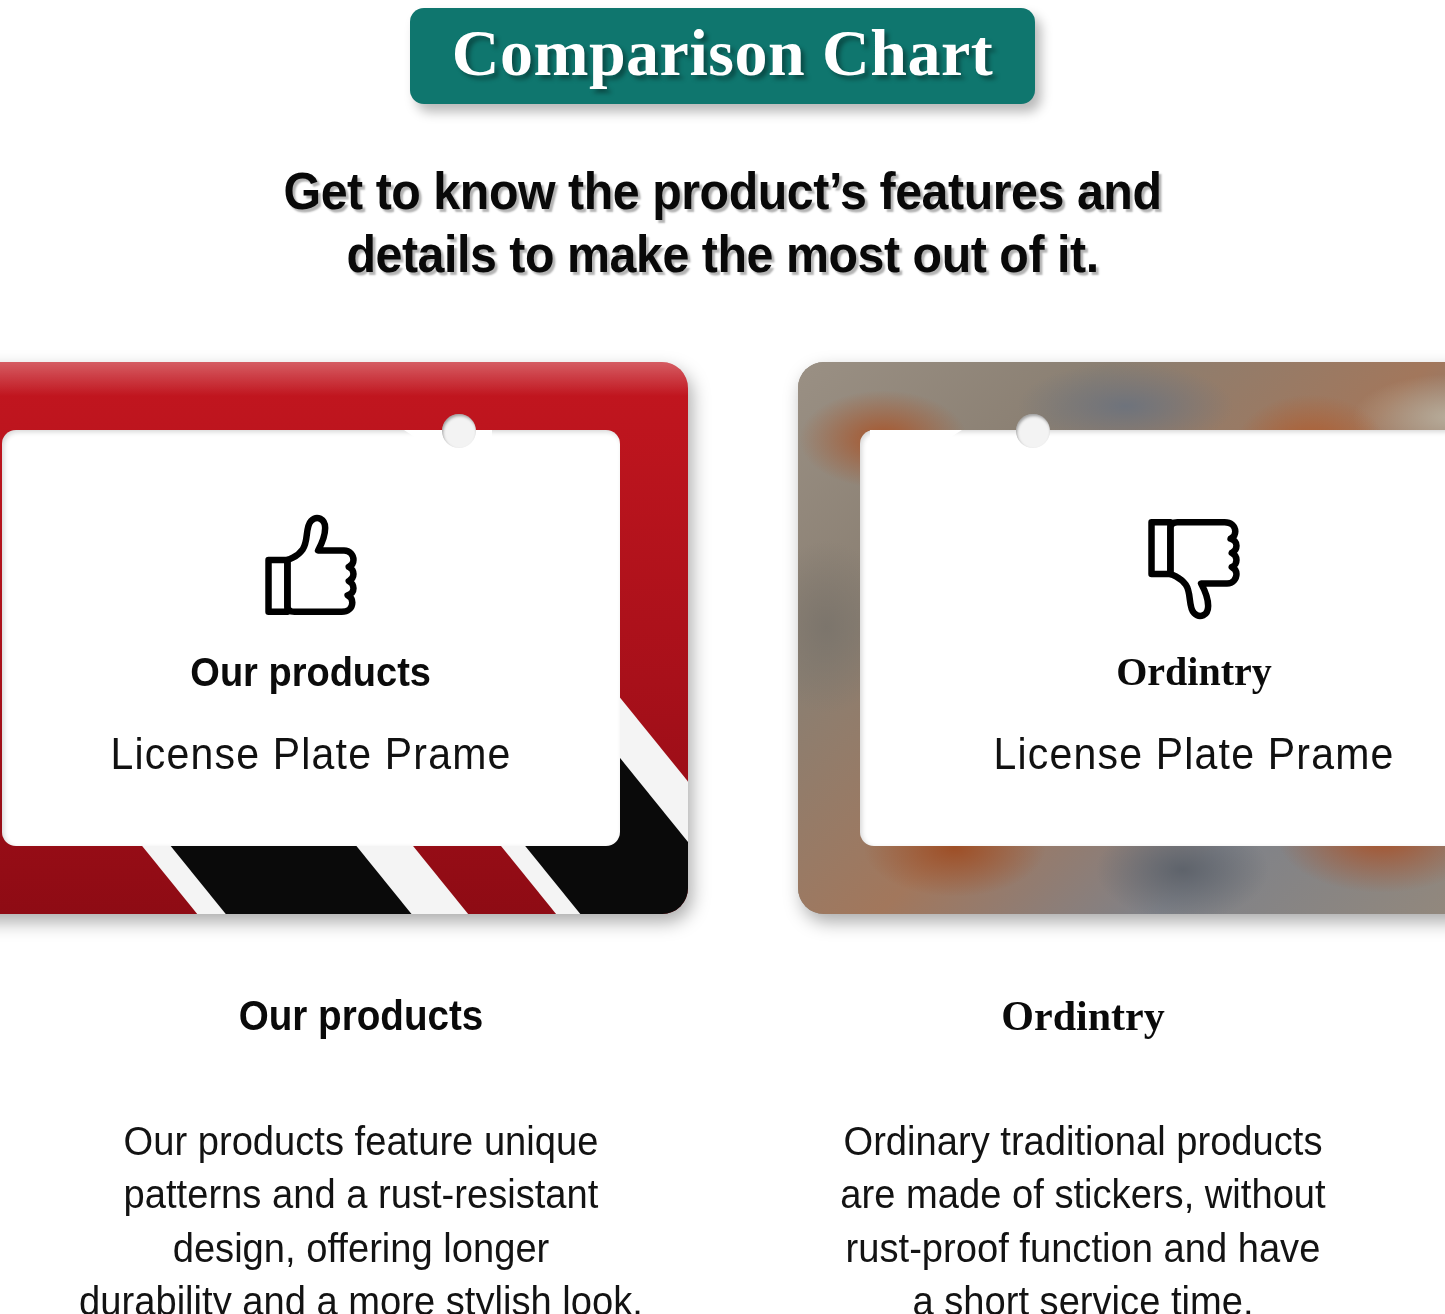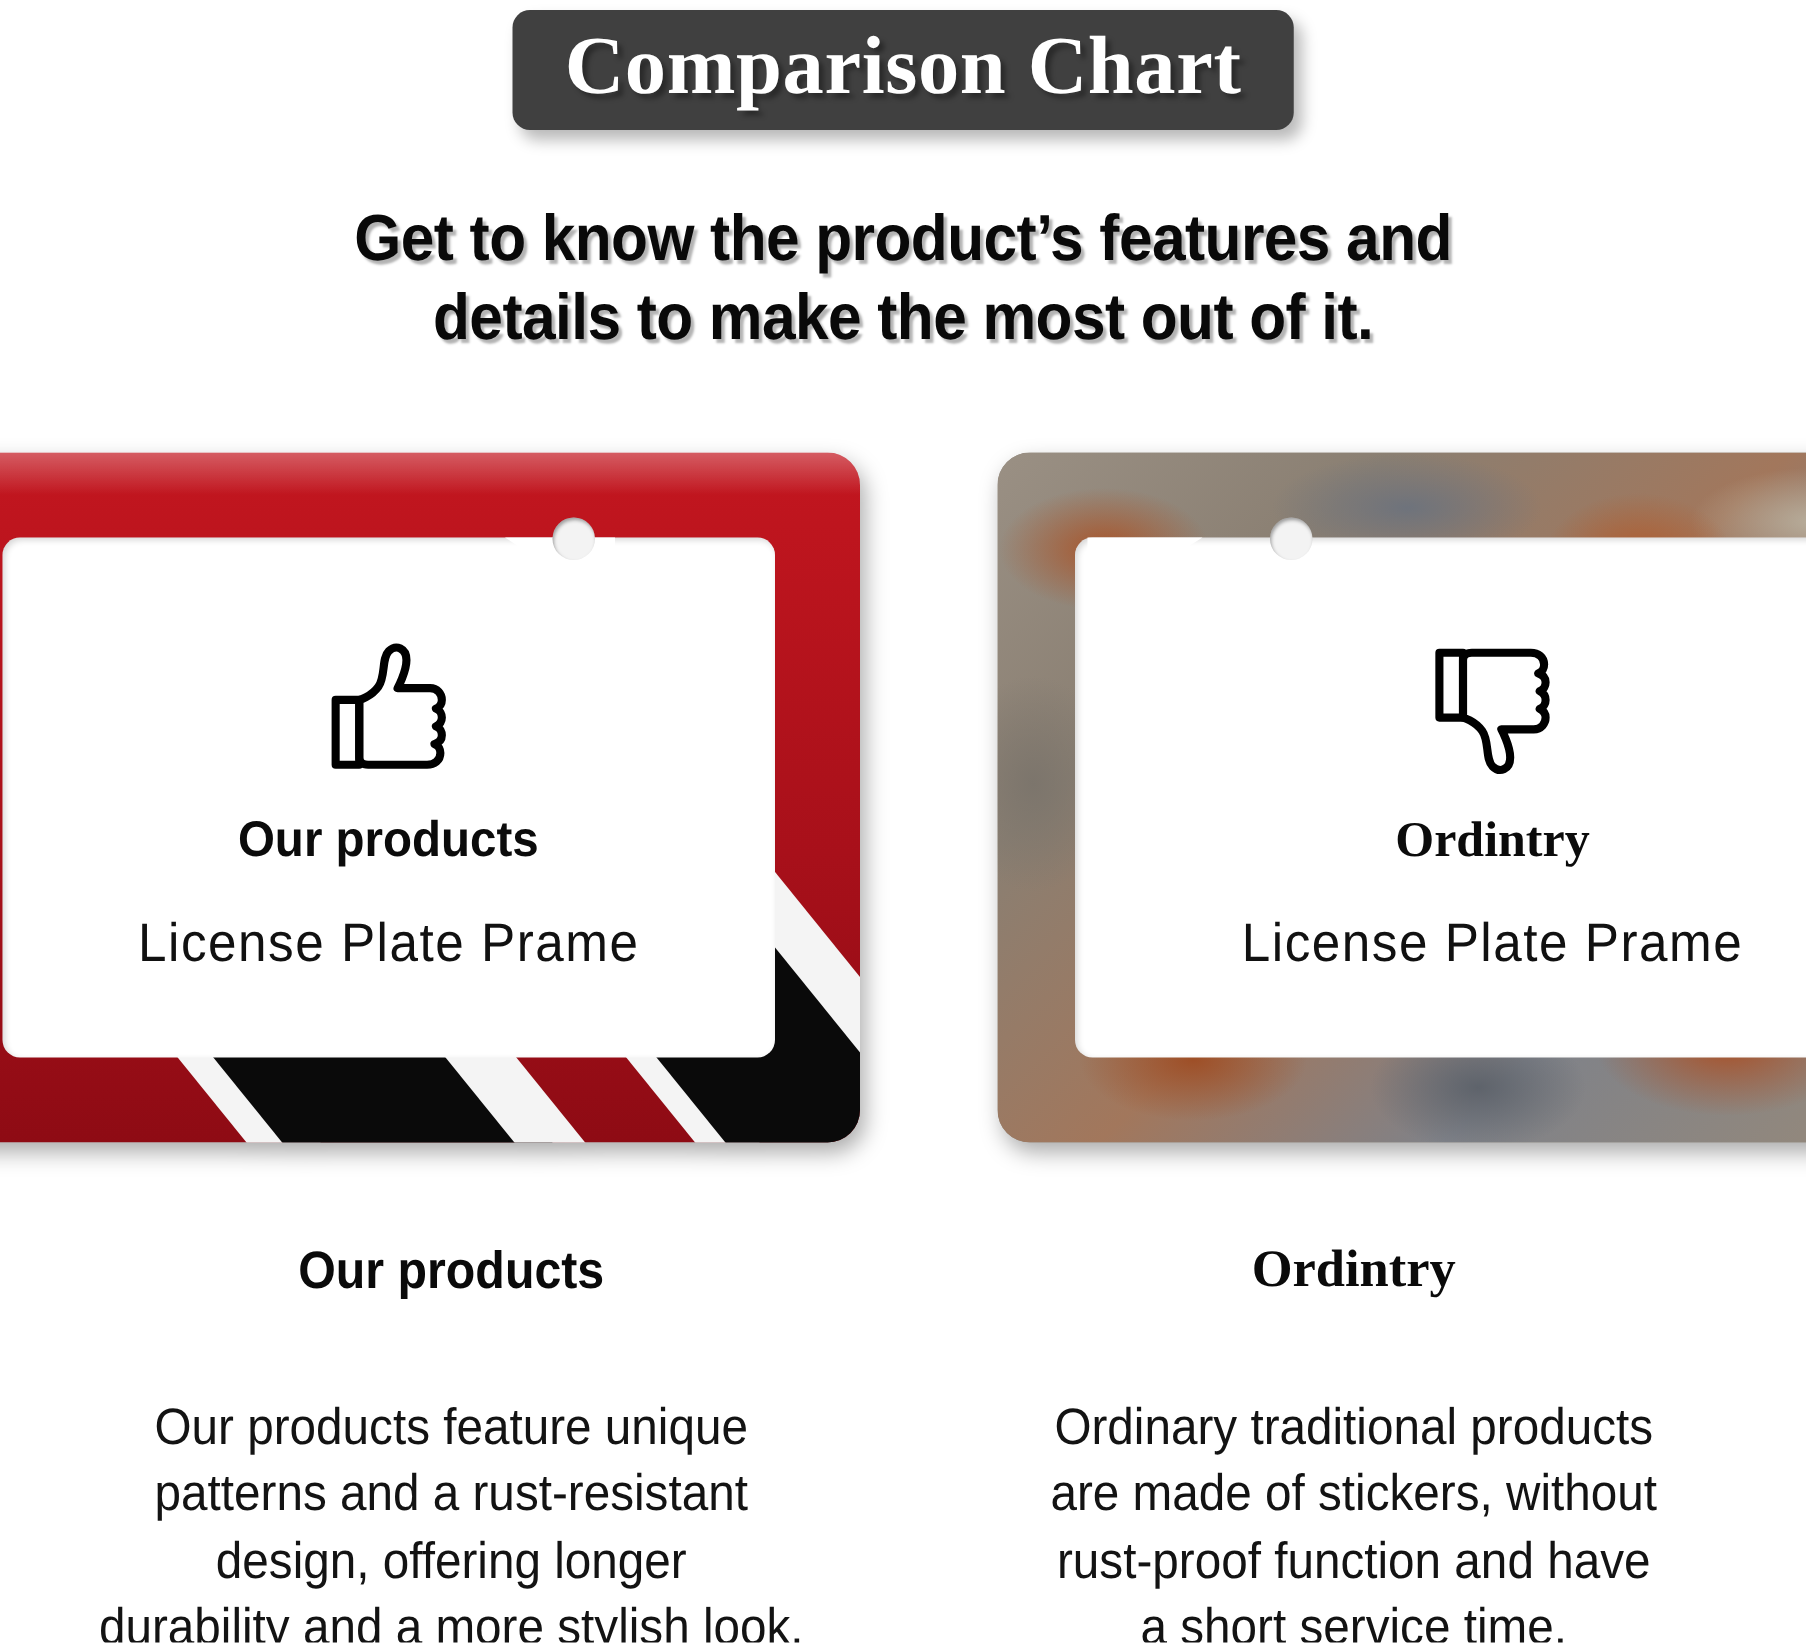--- a/index.html
+++ b/index.html
@@ -9,21 +9,21 @@
     position:relative;
     overflow:hidden;
   }
 
   
   .banner-wrap {
     position:absolute; top:8px; left:0; width:1445px;
     display:flex; justify-content:center;
   }
   .banner {
-    background:#404040;
+    background:#0f766e;
     border-radius:14px;
     padding:8px 42px 14px 42px;
     box-shadow:6px 8px 12px rgba(0,0,0,0.28);
   }
   .banner-title {
     font-family:"Liberation Serif", serif;
     font-weight:bold;
     font-size:66px;
     line-height:1.12;
     color:#ffffff;

